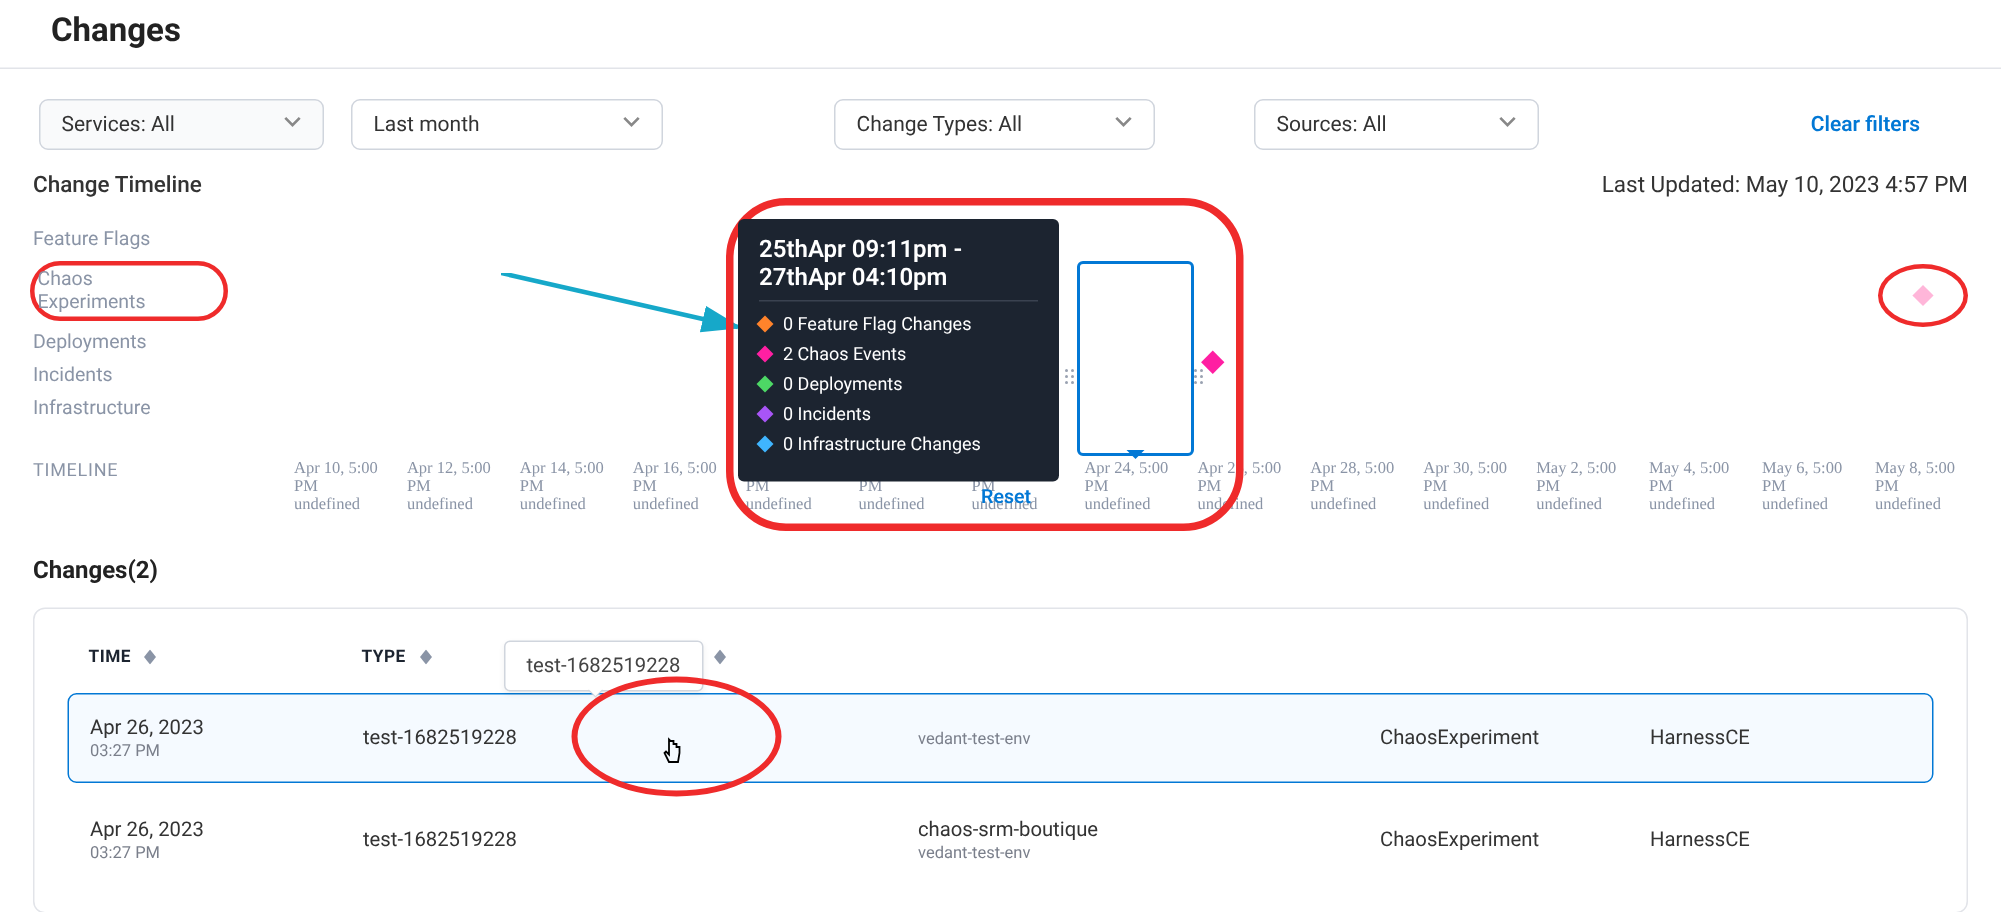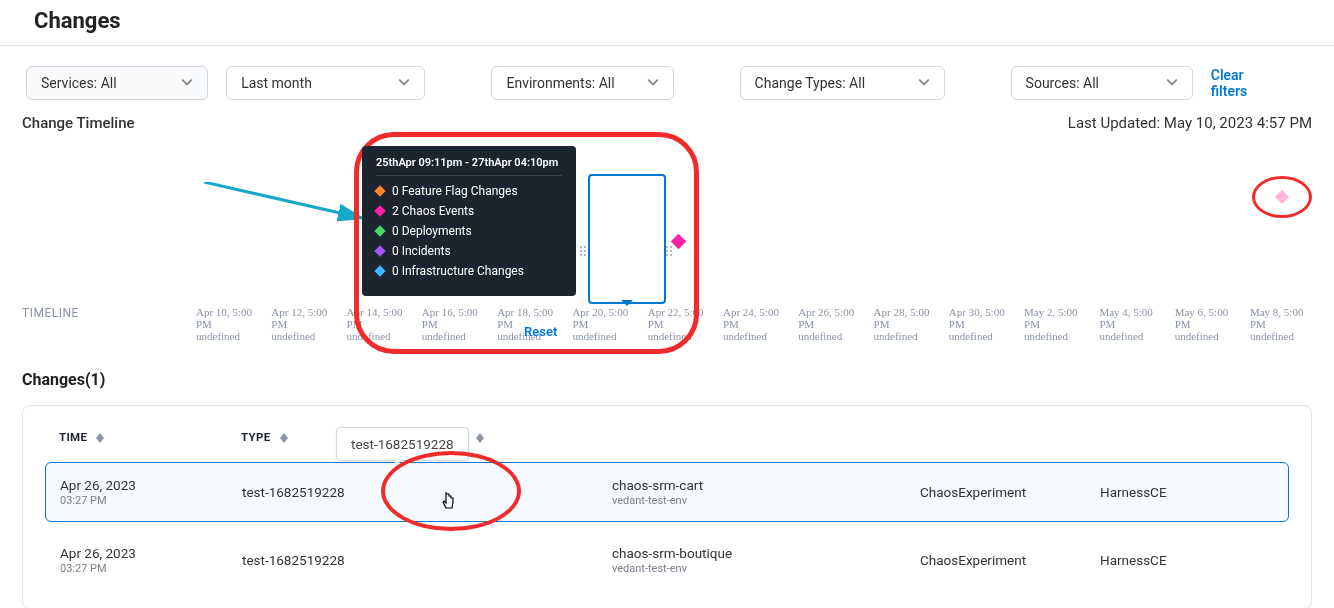--- a/index.html
+++ b/index.html
@@ -178,21 +178,21 @@
     left: 340px;
     width: 214px;
     background: #1c2430;
     color: #fff;
     border-radius: 4px;
     padding: 10px 14px 12px;
     font-size: 12px;
   }
   .tooltip-card .tt-title {
     font-weight: 600;
-    font-size: 11px;
+    font-size: 16px;
     padding-bottom: 6px;
     border-bottom: 1px solid #3a4250;
     margin-bottom: 8px;
   }
   .tt-item {
     display: flex;
     align-items: center;
     gap: 8px;
     margin: 6px 0;
   }
@@ -383,28 +383,20 @@
   </div>
   <div class="select w1">
     <span>Last month</span>
     <span class="chev">
       <svg width="12" height="12" viewBox="0 0 10 10">
           <path d="M1 3 L5 7 L9 3" fill="none" stroke="#888" stroke-width="1.5"></path>
         </svg>
     </span>
   </div>
   <div class="sp"></div>
-  <div class="select w3">
-    <span>Environments: All</span>
-    <span class="chev">
-      <svg width="12" height="12" viewBox="0 0 10 10">
-          <path d="M1 3 L5 7 L9 3" fill="none" stroke="#888" stroke-width="1.5"></path>
-        </svg>
-    </span>
-  </div>
   <div class="sp"></div>
   <div class="select w4">
     <span>Change Types: All</span>
     <span class="chev">
       <svg width="12" height="12" viewBox="0 0 10 10">
           <path d="M1 3 L5 7 L9 3" fill="none" stroke="#888" stroke-width="1.5"></path>
         </svg>
     </span>
   </div>
   <div class="sp"></div>
@@ -418,20 +410,30 @@
   </div>
   <div class="clear-filters">Clear filters</div>
 </div>
 
 <div class="section-row">
   <div class="section-title">Change Timeline</div>
   <div class="last-updated">Last Updated: May 10, 2023 4:57 PM</div>
 </div>
 
 <div class="timeline-area">
+  <div class="track-labels">
+    <div class="lbl">Feature Flags</div>
+    <div class="chaos-wrap">
+      <div class="lbl">Chaos Experiments</div>
+      <div class="pink-diamond"></div>
+    </div>
+    <div class="lbl">Deployments</div>
+    <div class="lbl">Incidents</div>
+    <div class="lbl">Infrastructure</div>
+  </div>
 
   <div class="track-area">
 
     <svg class="arrow" width="170" height="60">
       <defs>
         <marker id="ah" markerWidth="10" markerHeight="10" refX="8" refY="3" orient="auto">
           <path d="M0,0 L9,3 L0,6 Z" fill="#16a8c9"></path>
         </marker>
       </defs>
       <line x1="0" y1="0" x2="158" y2="36" stroke="#16a8c9" stroke-width="3" marker-end="url(#ah)"></line>
@@ -507,21 +509,21 @@
       <div class="tick"><span>Apr 26, 5:00 PM</span><span class="d2">undefined</span></div>
       <div class="tick"><span>Apr 28, 5:00 PM</span><span class="d2">undefined</span></div>
       <div class="tick"><span>Apr 30, 5:00 PM</span><span class="d2">undefined</span></div>
       <div class="tick"><span>May 2, 5:00 PM</span><span class="d2">undefined</span></div>
       <div class="tick"><span>May 4, 5:00 PM</span><span class="d2">undefined</span></div>
       <div class="tick"><span>May 6, 5:00 PM</span><span class="d2">undefined</span></div>
       <div class="tick"><span>May 8, 5:00 PM</span><span class="d2">undefined</span></div>
     </div>
 </div>
 
-<div class="changes-count">Changes(1)</div>
+<div class="changes-count">Changes(2)</div>
 
 <div class="table-wrap">
   <div class="thead">
     <div class="col-time">
       <span>TIME</span>
       <span class="sorter">
         <svg width="8" height="5">
             <path d="M4 0 L8 5 L0 5 Z" fill="#8a94a6"></path>
           </svg>
         <svg width="8" height="5">
@@ -554,21 +556,20 @@
   </div>
 
   <div class="tbody" id="tbody">
       <div class="trow selected">
         <div class="col-time">
           <div class="time-primary">Apr 26, 2023</div>
           <div class="time-secondary">03:27 PM</div>
         </div>
         <div class="col-desc">test-1682519228</div>
         <div class="col-svc">
-          <div>chaos-srm-cart</div>
           <div class="svc-secondary">vedant-test-env</div>
         </div>
         <div class="col-type">ChaosExperiment</div>
         <div class="col-src">HarnessCE</div>
         <div class="desc-tip">test-1682519228</div>
         <div class="cursor-ellipse"></div>
         <div class="cursor-icon"><svg width="18" height="20" viewBox="0 0 18 20">
             <path d="M6 2 L6 12 L4 10 L3 11 L6 17 L12 17 L13 11 L13 7 L11 7 L11 5 L9 5 L9 3 L7 3 Z" fill="none" stroke="#000" stroke-width="1.2"></path>
           </svg></div>
       </div>

